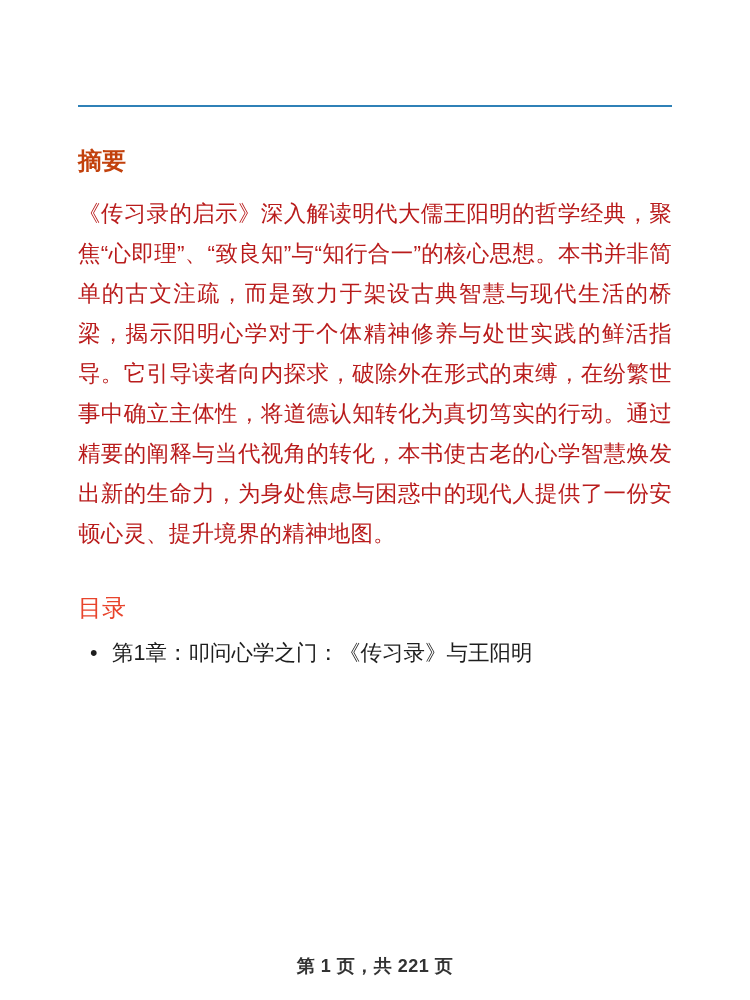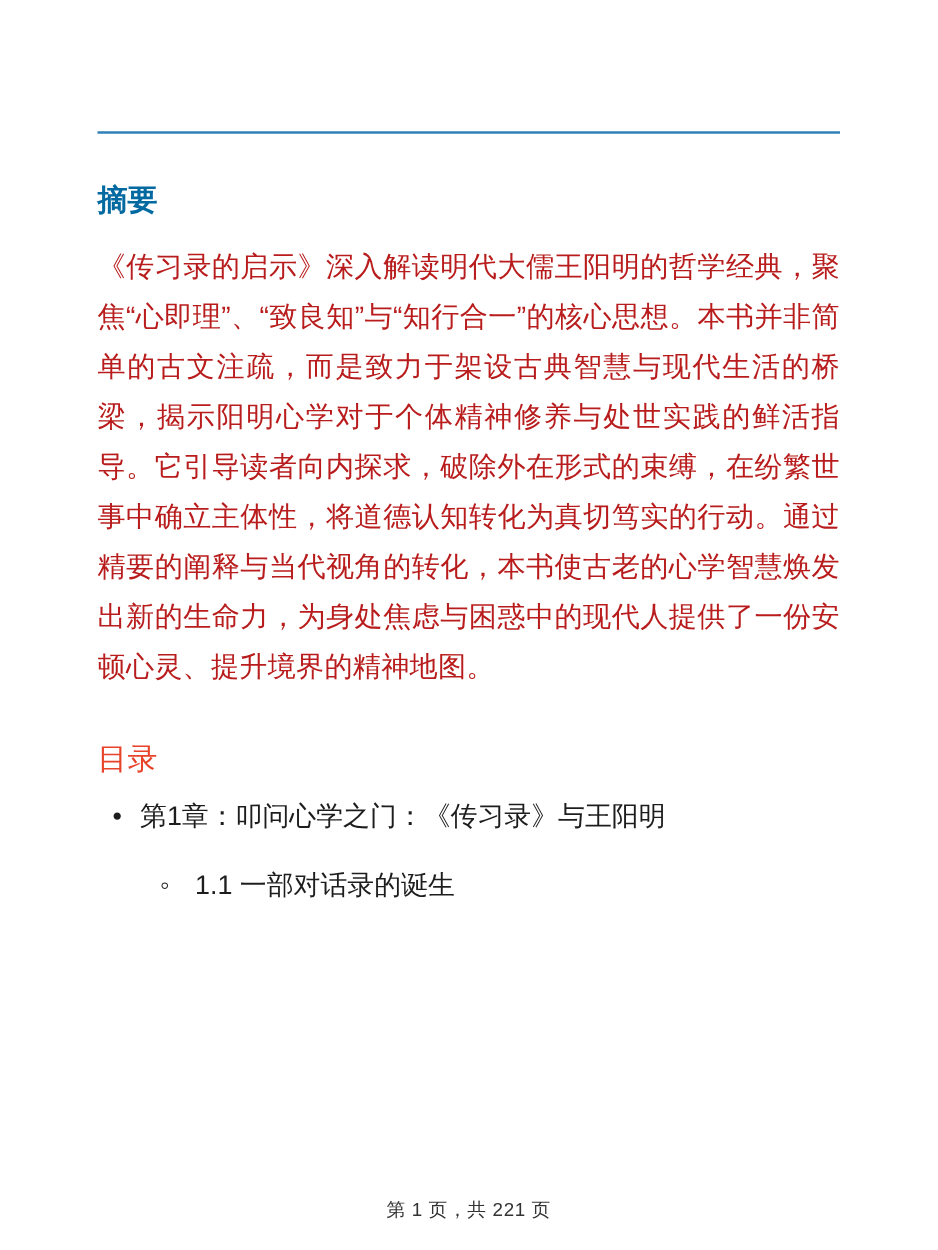--- a/index.html
+++ b/index.html
@@ -32,21 +32,21 @@
   }
   .title-rule {
     height: 2px;
     background: #2f81b7;
     width: 100%;
     margin-bottom: 40px;
   }
   .section-heading {
     font-size: 24px;
     font-weight: bold;
-    color: #0369a1;
+    color: #c2410c;
     margin: 0 0 18px 0;
     line-height: 1.2;
   }
   .abstract-body {
     font-size: 22.5px;
     line-height: 1.78;
     color: #b91c1c;
     text-align: justify;
     margin: 0 0 40px 0;
     letter-spacing: 0.2px;
@@ -101,22 +101,22 @@
     font-size: 21.5px;
     line-height: 1.55;
     color: #1d1d1d;
   }
   .page-footer {
     position: absolute;
     left: 0;
     right: 0;
     bottom: 22px;
     text-align: center;
-    font-size: 15px;
-    font-weight: normal;
+    font-size: 18px;
+    font-weight: bold;
     color: #333333;
     letter-spacing: 0.5px;
   }
 </style>
 </head>
 <body>
 
 <div class="page">
 
 
@@ -124,23 +124,18 @@
 
   <h2 class="section-heading">摘要</h2>
 
   <p class="abstract-body">《传习录的启示》深入解读明代大儒王阳明的哲学经典，聚焦“心即理”、“致良知”与“知行合一”的核心思想。本书并非简单的古文注疏，而是致力于架设古典智慧与现代生活的桥梁，揭示阳明心学对于个体精神修养与处世实践的鲜活指导。它引导读者向内探求，破除外在形式的束缚，在纷繁世事中确立主体性，将道德认知转化为真切笃实的行动。通过精要的阐释与当代视角的转化，本书使古老的心学智慧焕发出新的生命力，为身处焦虑与困惑中的现代人提供了一份安顿心灵、提升境界的精神地图。</p>
 
   <h2 class="toc-heading">目录</h2>
 
   <ul class="toc-level-1">
     <li class="toc-item-l1">
       <span>第1章：叩问心学之门：《传习录》与王阳明</span>
-      <ul class="toc-level-2">
-        <li class="toc-item-l2">
-          <span>1.1 一部对话录的诞生</span>
-        </li>
-      </ul>
     </li>
   </ul>
 
   <div class="page-footer">第 1 页，共 221 页</div>
 
 </div>
 
 </body></html>

